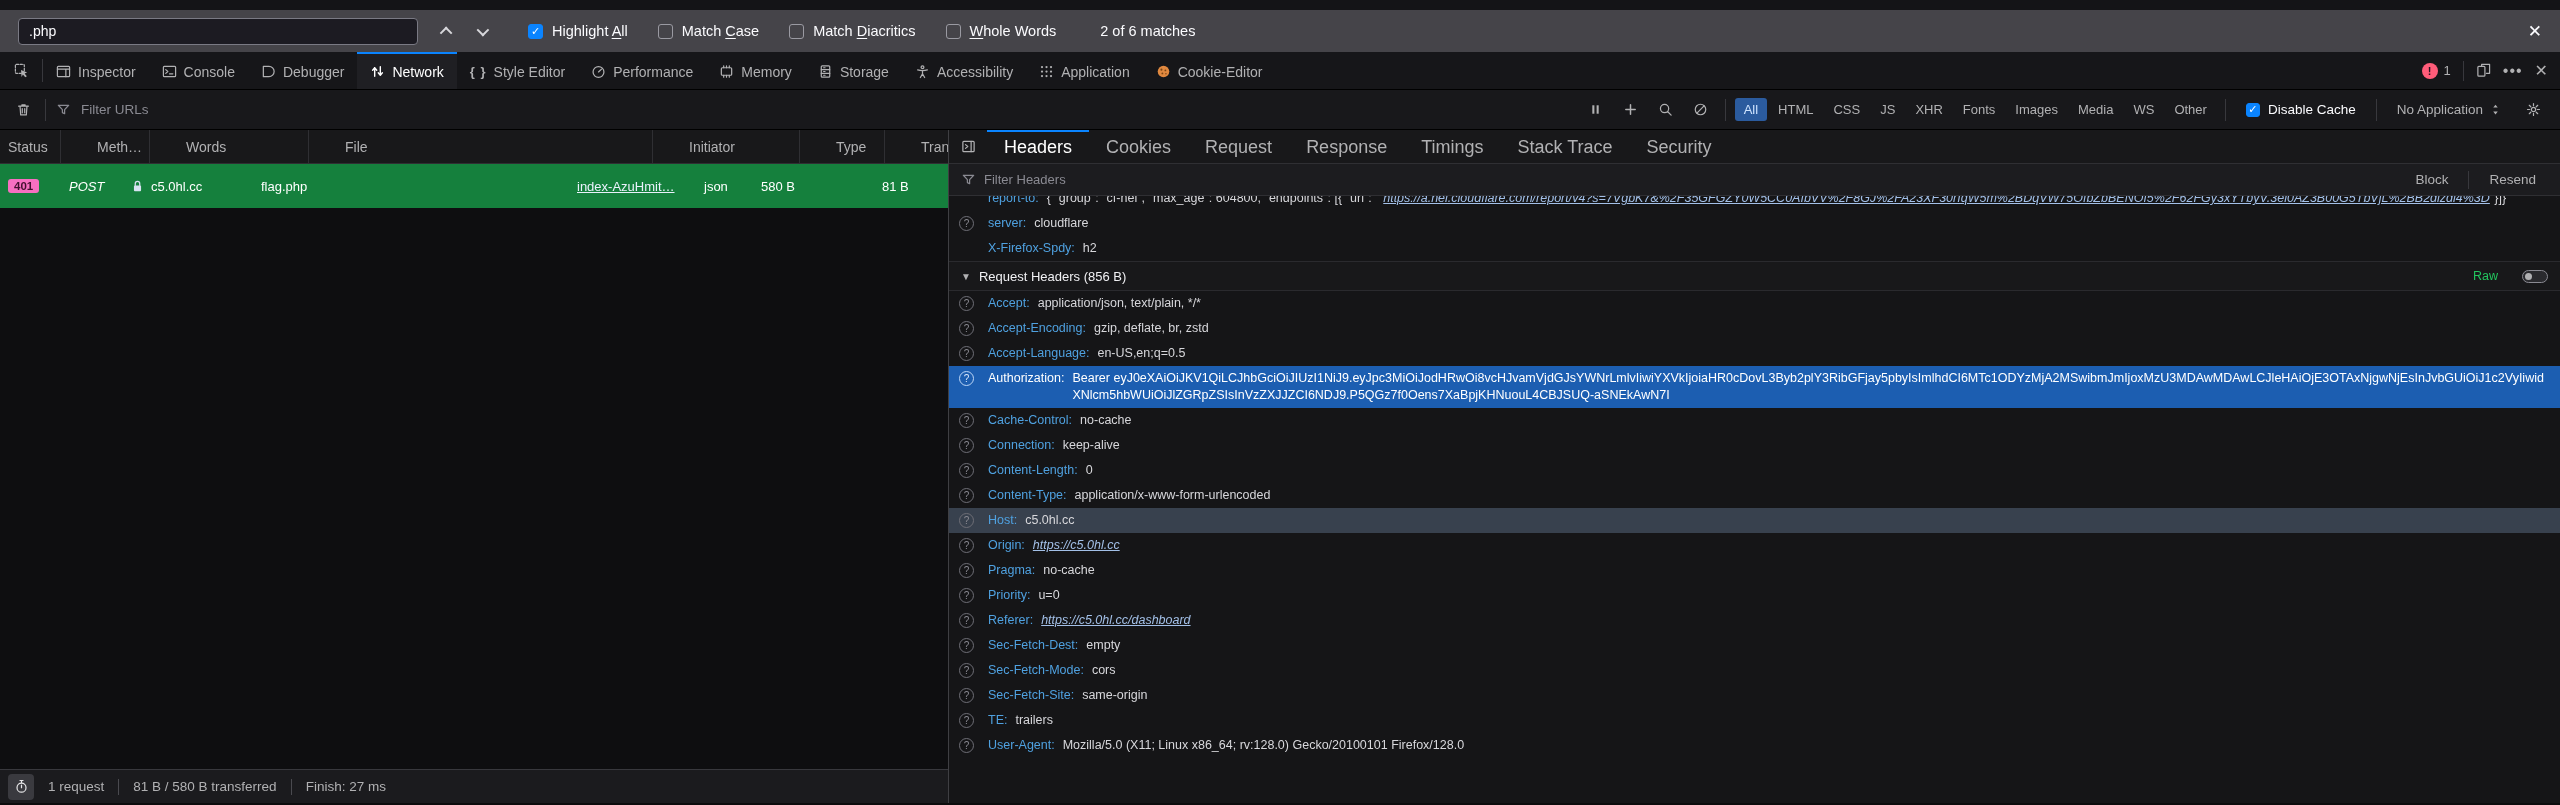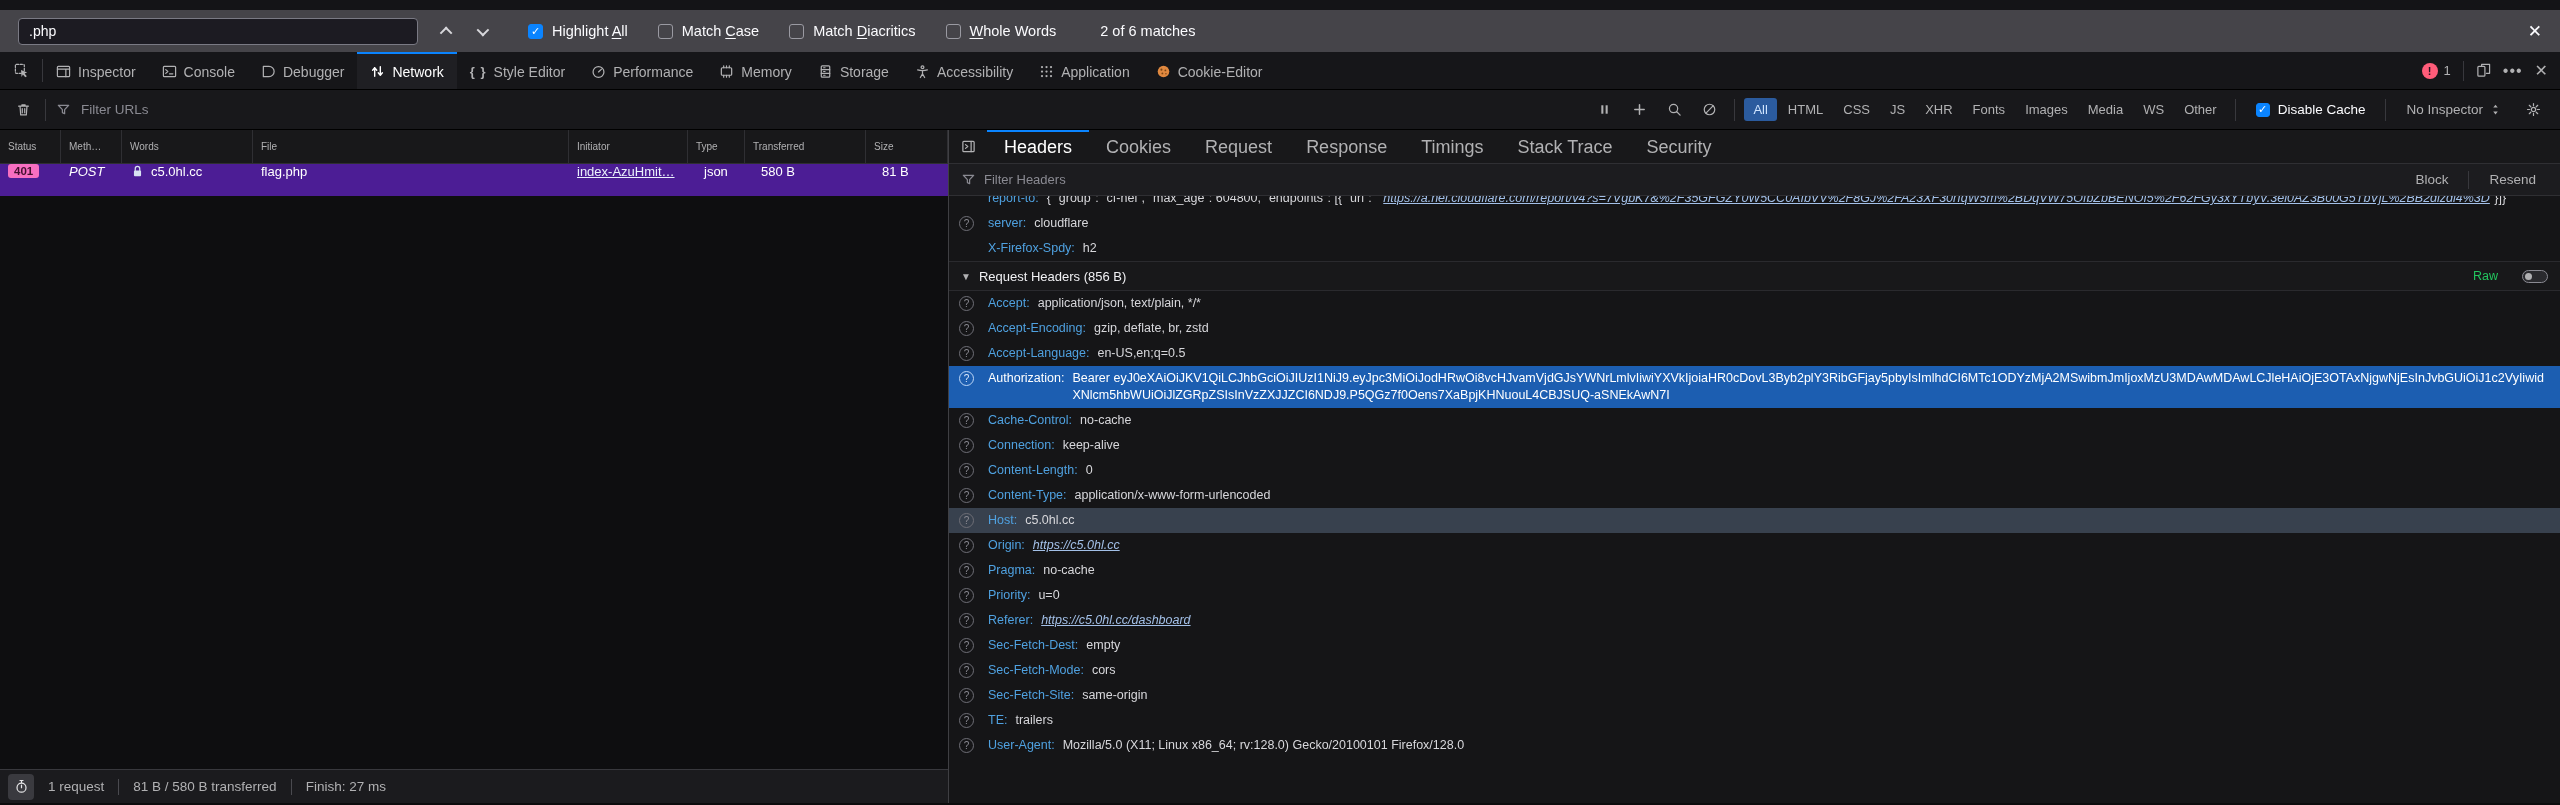--- a/index.html
+++ b/index.html
@@ -50,23 +50,23 @@
   .tool-btn { background:none; border:none; color:#b1b1b3; padding:0 9px; display:flex; align-items:center; height:100%; }
   .pill { background:none; border:none; padding:4px 9px; border-radius:3px; color:#b1b1b3; font-size:13px; margin:0 1px; }
   .pill.active { background:#2b5b9e; color:#cfe4ff; }
   .disable-cache { display:flex; align-items:center; gap:8px; color:#fbfbfe; font-size:13.5px; padding:0 12px; }
   .disable-cache .cb { width:14px; height:14px; }
   .throttle { display:flex; align-items:center; gap:5px; color:#b1b1b3; font-size:13.5px; padding:0 12px; }
 
   
   .main { display:flex; height:673px; }
   .left-pane { width:948px; flex:none; display:flex; flex-direction:column; background:#0e0e10; }
-  .thead { height:34px; display:flex; background:#18181a; border-bottom:1px solid #2f2f33; color:#b1b1b3; font-size:10px; flex:none; }
+  .thead { height:34px; display:flex; background:#18181a; border-bottom:1px solid #2f2f33; color:#b1b1b3; font-size:14px; flex:none;gap:28px; }
   .th { display:flex; align-items:center; padding:0 8px; border-right:1px solid #2f2f33; overflow:hidden; white-space:nowrap; flex:none; }
-  .req-row { height:32px; display:flex; align-items:flex-start; background:#4c1d95; color:#fff; font-size:13px; flex:none; }
+  .req-row { height:44px; display:flex; align-items:center; background:#15803d; color:#fff; font-size:13px; flex:none; }
   .cell { padding:0 8px; display:flex; align-items:center; gap:6px; overflow:hidden; white-space:nowrap; flex:none; }
   .pill401 { background:#f76fc1; color:#43102f; font-weight:700; font-size:11.5px; padding:1px 6px; border-radius:3px; }
   .init-link { text-decoration:underline; color:#eaf1fc; }
   .left-fill { flex:1; }
   .status-bar { height:34px; background:#1b1b1e; border-top:1px solid #38383d; display:flex; align-items:center;
     gap:14px; color:#b1b1b3; font-size:13.5px; flex:none; }
   .sw-chip { width:26px; height:26px; background:#3a3a3f; border-radius:4px; margin-left:8px; display:flex;
     align-items:center; justify-content:center; color:#e6e6e8; }
   .vsep2 { width:1px; height:16px; background:#4a4a4f; flex:none; }
 
@@ -343,21 +343,21 @@
         <button class="pill">WS</button>
         <button class="pill">Other</button>
       </div>
     <div class="vsep" style="height:22px;margin:0 6px"></div>
     <label class="disable-cache">
       <span class="cb checked">✓</span>
       <span>Disable Cache</span>
     </label>
     <div class="vsep" style="height:22px;margin:0 6px"></div>
     <div class="throttle">
-      <span>No Inspector</span>
+      <span>No Application</span>
       <span class="icon" id="updown-icon">
           <svg viewBox="0 0 16 16" width="15" height="15" fill="none" stroke="currentColor" stroke-width="1.3" stroke-linecap="round" stroke-linejoin="round">
             <g fill="currentColor" stroke="none">
               <path d="M8 2.8l2.4 3H5.6z"></path>
               <path d="M8 13.2l2.4-3H5.6z"></path>
             </g>
           </svg>
         </span>
     </div>
     <button class="tool-btn">

